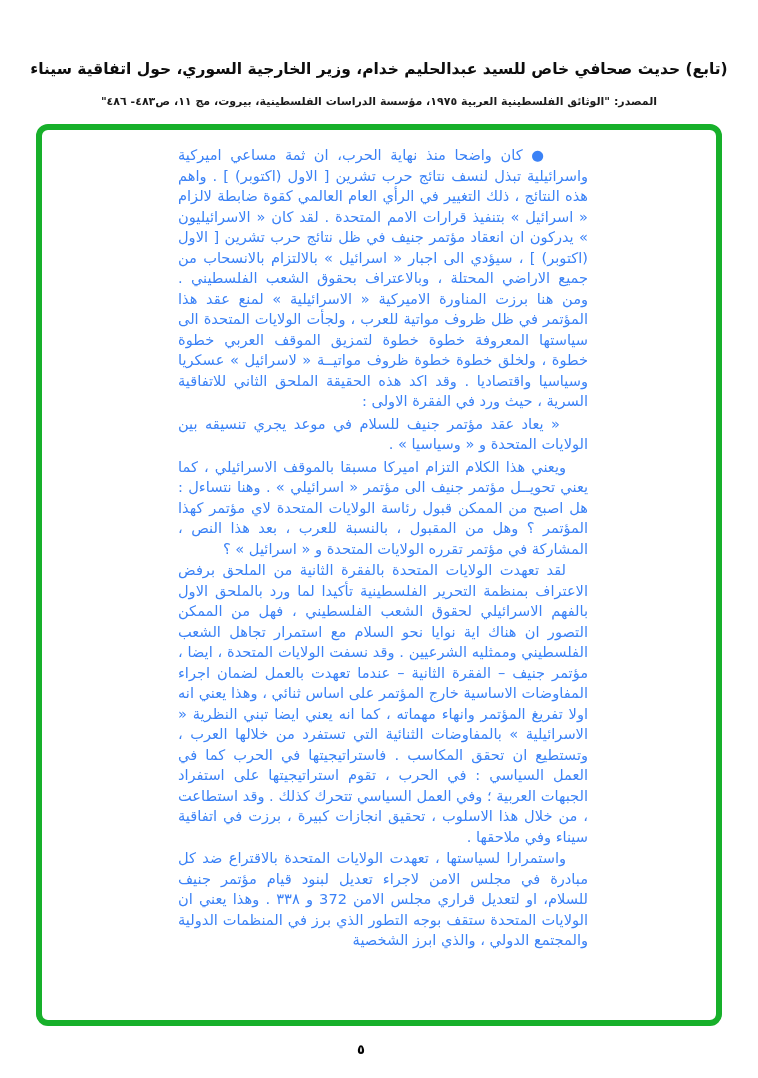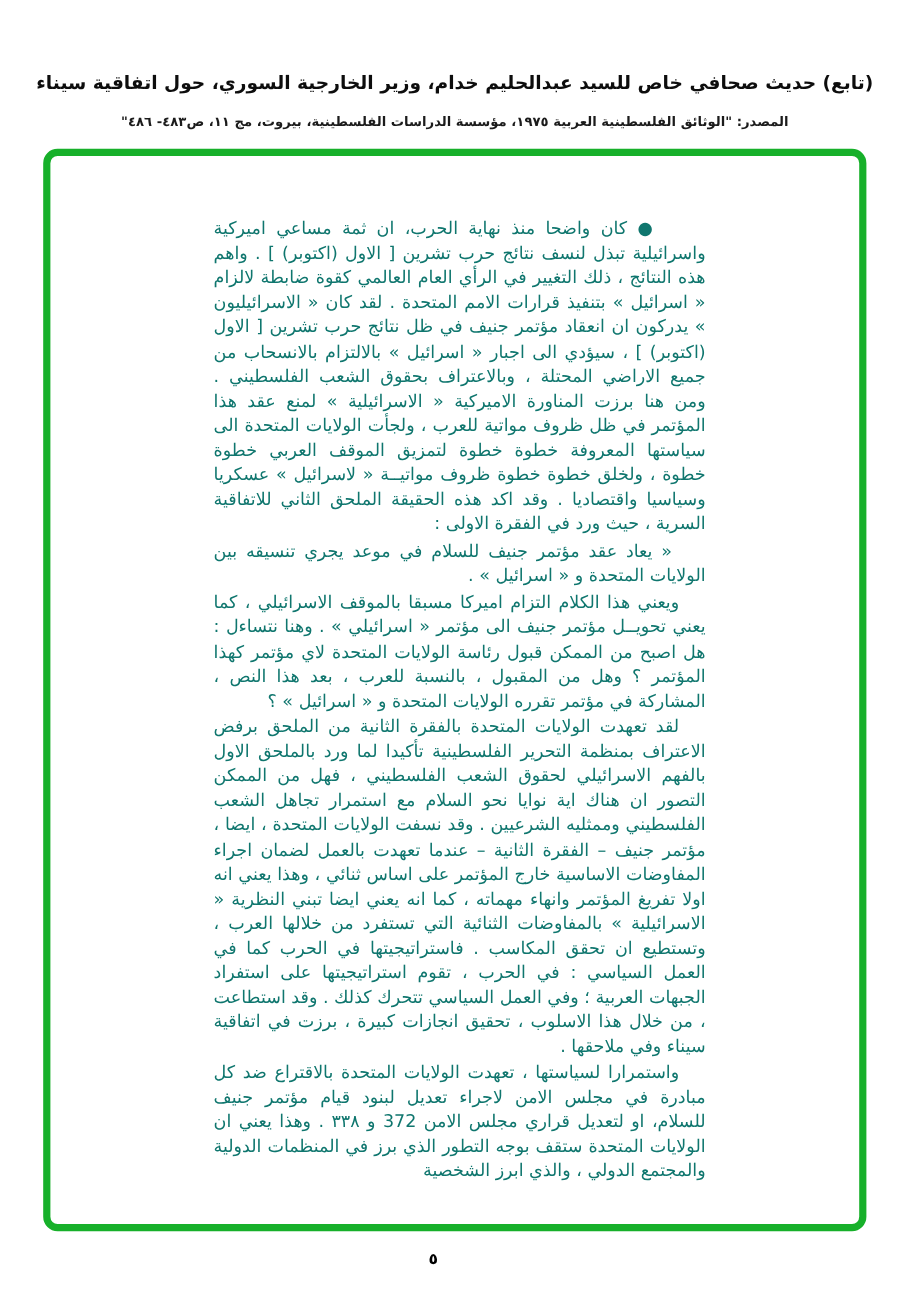--- a/index.html
+++ b/index.html
@@ -53,22 +53,21 @@
   }
   .text-column {
     position: absolute;
     left: 178px;
     top: 145px;
     width: 410px;
     direction: rtl;
     text-align: justify;
     font-size: 14.6px;
     line-height: 20.5px;
-    color: #0f766e;
-    margin-top: 36px;
+    color: #3b82f6;
   }
   .text-column p {
     margin: 0 0 1px 0;
     text-align: justify;
     text-justify: inter-word;
   }
   .para-bullet  { text-indent: 44px; }
   .para-quote   { text-indent: 28px; margin-top: 2px !important; margin-bottom: 2px !important; }
   .para-indent  { text-indent: 22px; }
   .page-number {
@@ -86,19 +85,19 @@
 <body>
 
 <div class="page-header">(تابع) حديث صحافي خاص للسيد عبدالحليم خدام، وزير الخارجية السوري، حول اتفاقية سيناء</div>
 
 <div class="source-line">المصدر: "الوثائق الفلسطينية العربية ١٩٧٥، مؤسسة الدراسات الفلسطينية، بيروت، مج ١١، ص٤٨٣- ٤٨٦"</div>
 
 <div class="green-frame" style="border-color: rgb(23, 176, 42);"></div>
 
 <div class="text-column">
   <p class="para-bullet">●  كان واضحا منذ نهاية الحرب، ان ثمة مساعي اميركية واسرائيلية تبذل لنسف نتائج حرب تشرين [ الاول (اكتوبر) ] . واهم هذه النتائج ، ذلك التغيير في الرأي العام العالمي كقوة ضابطة لالزام « اسرائيل » بتنفيذ قرارات الامم المتحدة . لقد كان « الاسرائيليون » يدركون ان انعقاد مؤتمر جنيف في ظل نتائج حرب تشرين [ الاول (اكتوبر) ] ، سيؤدي الى اجبار « اسرائيل » بالالتزام بالانسحاب من جميع الاراضي المحتلة ، وبالاعتراف بحقوق الشعب الفلسطيني . ومن هنا برزت المناورة الاميركية « الاسرائيلية » لمنع عقد هذا المؤتمر في ظل ظروف مواتية للعرب ، ولجأت الولايات المتحدة الى سياستها المعروفة خطوة خطوة لتمزيق الموقف العربي خطوة خطوة ، ولخلق خطوة خطوة ظروف مواتيــة « لاسرائيل » عسكريا وسياسيا واقتصاديا . وقد اكد هذه الحقيقة الملحق الثاني للاتفاقية السرية ، حيث ورد في الفقرة الاولى :</p>
-  <p class="para-quote">« يعاد عقد مؤتمر جنيف للسلام في موعد يجري تنسيقه بين الولايات المتحدة و « اسرائيل » .</p>
+  <p class="para-quote">« يعاد عقد مؤتمر جنيف للسلام في موعد يجري تنسيقه بين الولايات المتحدة و « وسياسيا » .</p>
   <p class="para-indent">ويعني هذا الكلام التزام اميركا مسبقا بالموقف الاسرائيلي ، كما يعني تحويــل مؤتمر جنيف الى مؤتمر « اسرائيلي » . وهنا نتساءل : هل اصبح من الممكن قبول رئاسة الولايات المتحدة لاي مؤتمر كهذا المؤتمر ؟ وهل من المقبول ، بالنسبة للعرب ، بعد هذا النص ، المشاركة في مؤتمر تقرره الولايات المتحدة و « اسرائيل » ؟</p>
   <p class="para-indent">لقد تعهدت الولايات المتحدة بالفقرة الثانية من الملحق برفض الاعتراف بمنظمة التحرير الفلسطينية تأكيدا لما ورد بالملحق الاول بالفهم الاسرائيلي لحقوق الشعب الفلسطيني ، فهل من الممكن التصور ان هناك اية نوايا نحو السلام مع استمرار تجاهل الشعب الفلسطيني وممثليه الشرعيين . وقد نسفت الولايات المتحدة ، ايضا ، مؤتمر جنيف – الفقرة الثانية – عندما تعهدت بالعمل لضمان اجراء المفاوضات الاساسية خارج المؤتمر على اساس ثنائي ، وهذا يعني انه اولا تفريغ المؤتمر وانهاء مهماته ، كما انه يعني ايضا تبني النظرية « الاسرائيلية » بالمفاوضات الثنائية التي تستفرد من خلالها العرب ، وتستطيع ان تحقق المكاسب . فاستراتيجيتها في الحرب كما في العمل السياسي : في الحرب ، تقوم استراتيجيتها على استفراد الجبهات العربية ؛ وفي العمل السياسي تتحرك كذلك . وقد استطاعت ، من خلال هذا الاسلوب ، تحقيق انجازات كبيرة ، برزت في اتفاقية سيناء وفي ملاحقها .</p>
   <p class="para-indent">واستمرارا لسياستها ، تعهدت الولايات المتحدة بالاقتراع ضد كل مبادرة في مجلس الامن لاجراء تعديل لبنود قيام مؤتمر جنيف للسلام، او لتعديل قراري مجلس الامن 372 و ٣٣٨ . وهذا يعني ان الولايات المتحدة ستقف بوجه التطور الذي برز في المنظمات الدولية والمجتمع الدولي ، والذي ابرز الشخصية</p>
 </div>
 
 <div class="page-number">٥</div>
 
 </body></html>

